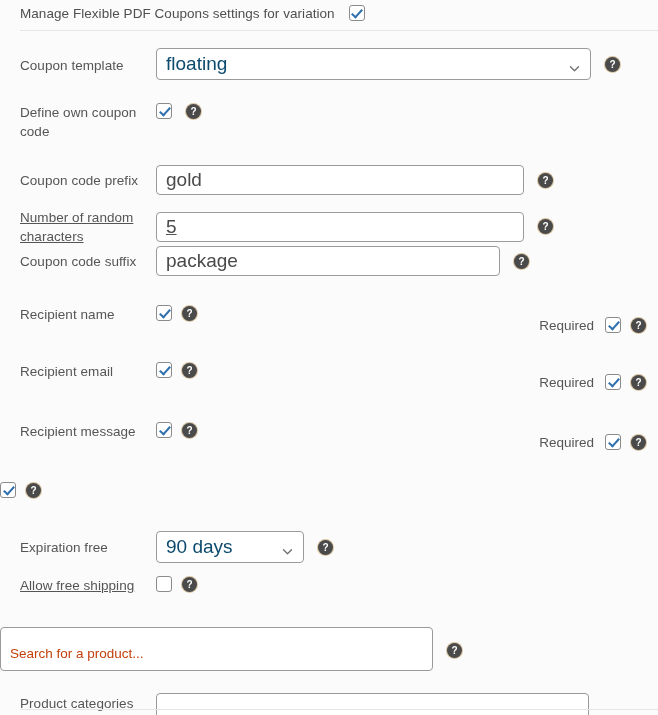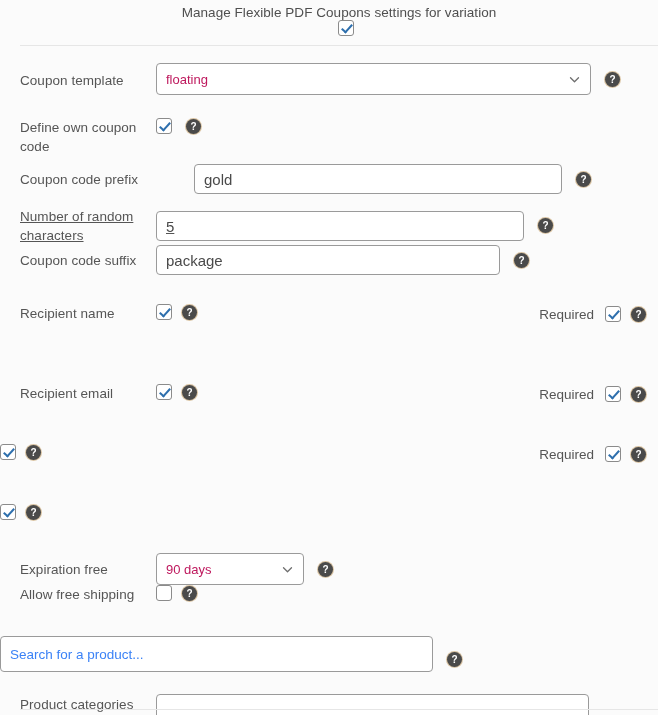--- a/index.html
+++ b/index.html
@@ -20,21 +20,20 @@
     width: 658px;
     height: 715px;
     box-sizing: border-box;
     background: #fbfbfb;
   }
 
   .hdr-row {
     display: flex;
     align-items: center;
     padding: 5px 0 9px 20px;
-    flex-direction: column;
   }
   .hdr-label {
     font-size: 13.5px;
     color: #4f4f4f;
     letter-spacing: 0.05px;
     white-space: nowrap;
   }
   .hdr-check {
     margin-left: 14px;
   }
@@ -116,65 +115,65 @@
   }
 
   
   .txt {
     box-sizing: border-box;
     height: 30px;
     border: 1px solid #9a9a9a;
     border-radius: 4px;
     background: #ffffff;
     font-family: "Liberation Sans", sans-serif;
-    font-size: 15px;
+    font-size: 19px;
     color: #4a4a4a;
     padding: 0 9px;
     outline: none;
   }
   .txt::placeholder { color: #9a9a9a; }
 
   .sel {
     box-sizing: border-box;
     height: 32px;
     border: 1px solid #9a9a9a;
     border-radius: 4px;
     background: #ffffff;
-    font-size: 13px;
-    color: #be185d;
+    font-size: 19px;
+    color: #0c4a6e;
     display: flex;
     align-items: center;
     padding: 0 9px;
     position: relative;
   }
   .sel .selval { flex: 1 1 auto; }
   .chev {
     width: 13px;
     height: 13px;
     flex: 0 0 13px;
     margin-left: 6px;
   }
 
   .big {
     box-sizing: border-box;
-    height: 36px;
+    height: 44px;
     border: 1px solid #9a9a9a;
     border-radius: 4px;
     background: #ffffff;
     font-size: 13.5px;
-    color: #3b82f6;
+    color: #c2410c;
     display: flex;
     align-items: flex-end;
     padding: 0 9px 9px 9px;
   }
 
   .reqwrap {
     position: absolute;
     right: 12px;
-    top: 2px;
+    top: 12px;
     display: flex;
     align-items: center;
     justify-content: center;
   }
   .reqlbl {
     font-size: 13.5px;
     color: #555555;
     margin-right: 11px;
   }
   .gap14 { width: 14px; flex: 0 0 14px; }
@@ -220,21 +219,21 @@
         <span class="cbox on"></span>
         <span class="gap14"></span>
         <span class="help">
           <svg width="15" height="15" viewBox="0 0 15 15">
               <text x="7.5" y="11.3" font-family="Liberation Sans, sans-serif" font-size="10" font-weight="bold" fill="#ffffff" text-anchor="middle">?</text>
             </svg>
         </span>
       </div>
     </div>
 
-    <div class="row" style="margin-top:8px;gap:38px;">
+    <div class="row" style="margin-top:24px;">
       <div class="lbl" style="padding-top:6px;">Coupon code prefix</div>
       <div class="field">
         <input class="txt" style="width: 368px;" type="text" value="gold">
         <span class="gap14"></span>
         <span class="help">
           <svg width="15" height="15" viewBox="0 0 15 15">
               <text x="7.5" y="11.3" font-family="Liberation Sans, sans-serif" font-size="10" font-weight="bold" fill="#ffffff" text-anchor="middle">?</text>
             </svg>
         </span>
       </div>
@@ -282,21 +281,21 @@
           <span class="gap10"></span>
           <span class="help">
             <svg width="15" height="15" viewBox="0 0 15 15">
                 <text x="7.5" y="11.3" font-family="Liberation Sans, sans-serif" font-size="10" font-weight="bold" fill="#ffffff" text-anchor="middle">?</text>
               </svg>
           </span>
         </span>
       </div>
     </div>
 
-    <div class="row" style="margin-top:56px;">
+    <div class="row" style="margin-top:33px;">
       <div class="lbl">Recipient email</div>
       <div class="field">
         <span class="cbox on"></span>
         <span class="gap10"></span>
         <span class="help">
           <svg width="15" height="15" viewBox="0 0 15 15">
               <text x="7.5" y="11.3" font-family="Liberation Sans, sans-serif" font-size="10" font-weight="bold" fill="#ffffff" text-anchor="middle">?</text>
             </svg>
         </span>
         <span class="reqwrap">
@@ -306,20 +305,21 @@
           <span class="help">
             <svg width="15" height="15" viewBox="0 0 15 15">
                 <text x="7.5" y="11.3" font-family="Liberation Sans, sans-serif" font-size="10" font-weight="bold" fill="#ffffff" text-anchor="middle">?</text>
               </svg>
           </span>
         </span>
       </div>
     </div>
 
     <div class="row" style="margin-top:36px;">
+      <div class="lbl">Recipient message</div>
       <div class="field">
         <span class="cbox on"></span>
         <span class="gap10"></span>
         <span class="help">
           <svg width="15" height="15" viewBox="0 0 15 15">
               <text x="7.5" y="11.3" font-family="Liberation Sans, sans-serif" font-size="10" font-weight="bold" fill="#ffffff" text-anchor="middle">?</text>
             </svg>
         </span>
         <span class="reqwrap">
           <span class="reqlbl">Required</span>
@@ -359,21 +359,21 @@
         </div>
         <span class="gap14"></span>
         <span class="help">
           <svg width="15" height="15" viewBox="0 0 15 15">
               <text x="7.5" y="11.3" font-family="Liberation Sans, sans-serif" font-size="10" font-weight="bold" fill="#ffffff" text-anchor="middle">?</text>
             </svg>
         </span>
       </div>
     </div>
 
-    <div class="row" style="">
+    <div class="row" style="margin-top:13px;text-decoration:underline;">
       <div class="lbl">Allow free shipping</div>
       <div class="field">
         <span class="cbox"></span>
         <span class="gap10"></span>
         <span class="help">
           <svg width="15" height="15" viewBox="0 0 15 15">
               <text x="7.5" y="11.3" font-family="Liberation Sans, sans-serif" font-size="10" font-weight="bold" fill="#ffffff" text-anchor="middle">?</text>
             </svg>
         </span>
       </div>

